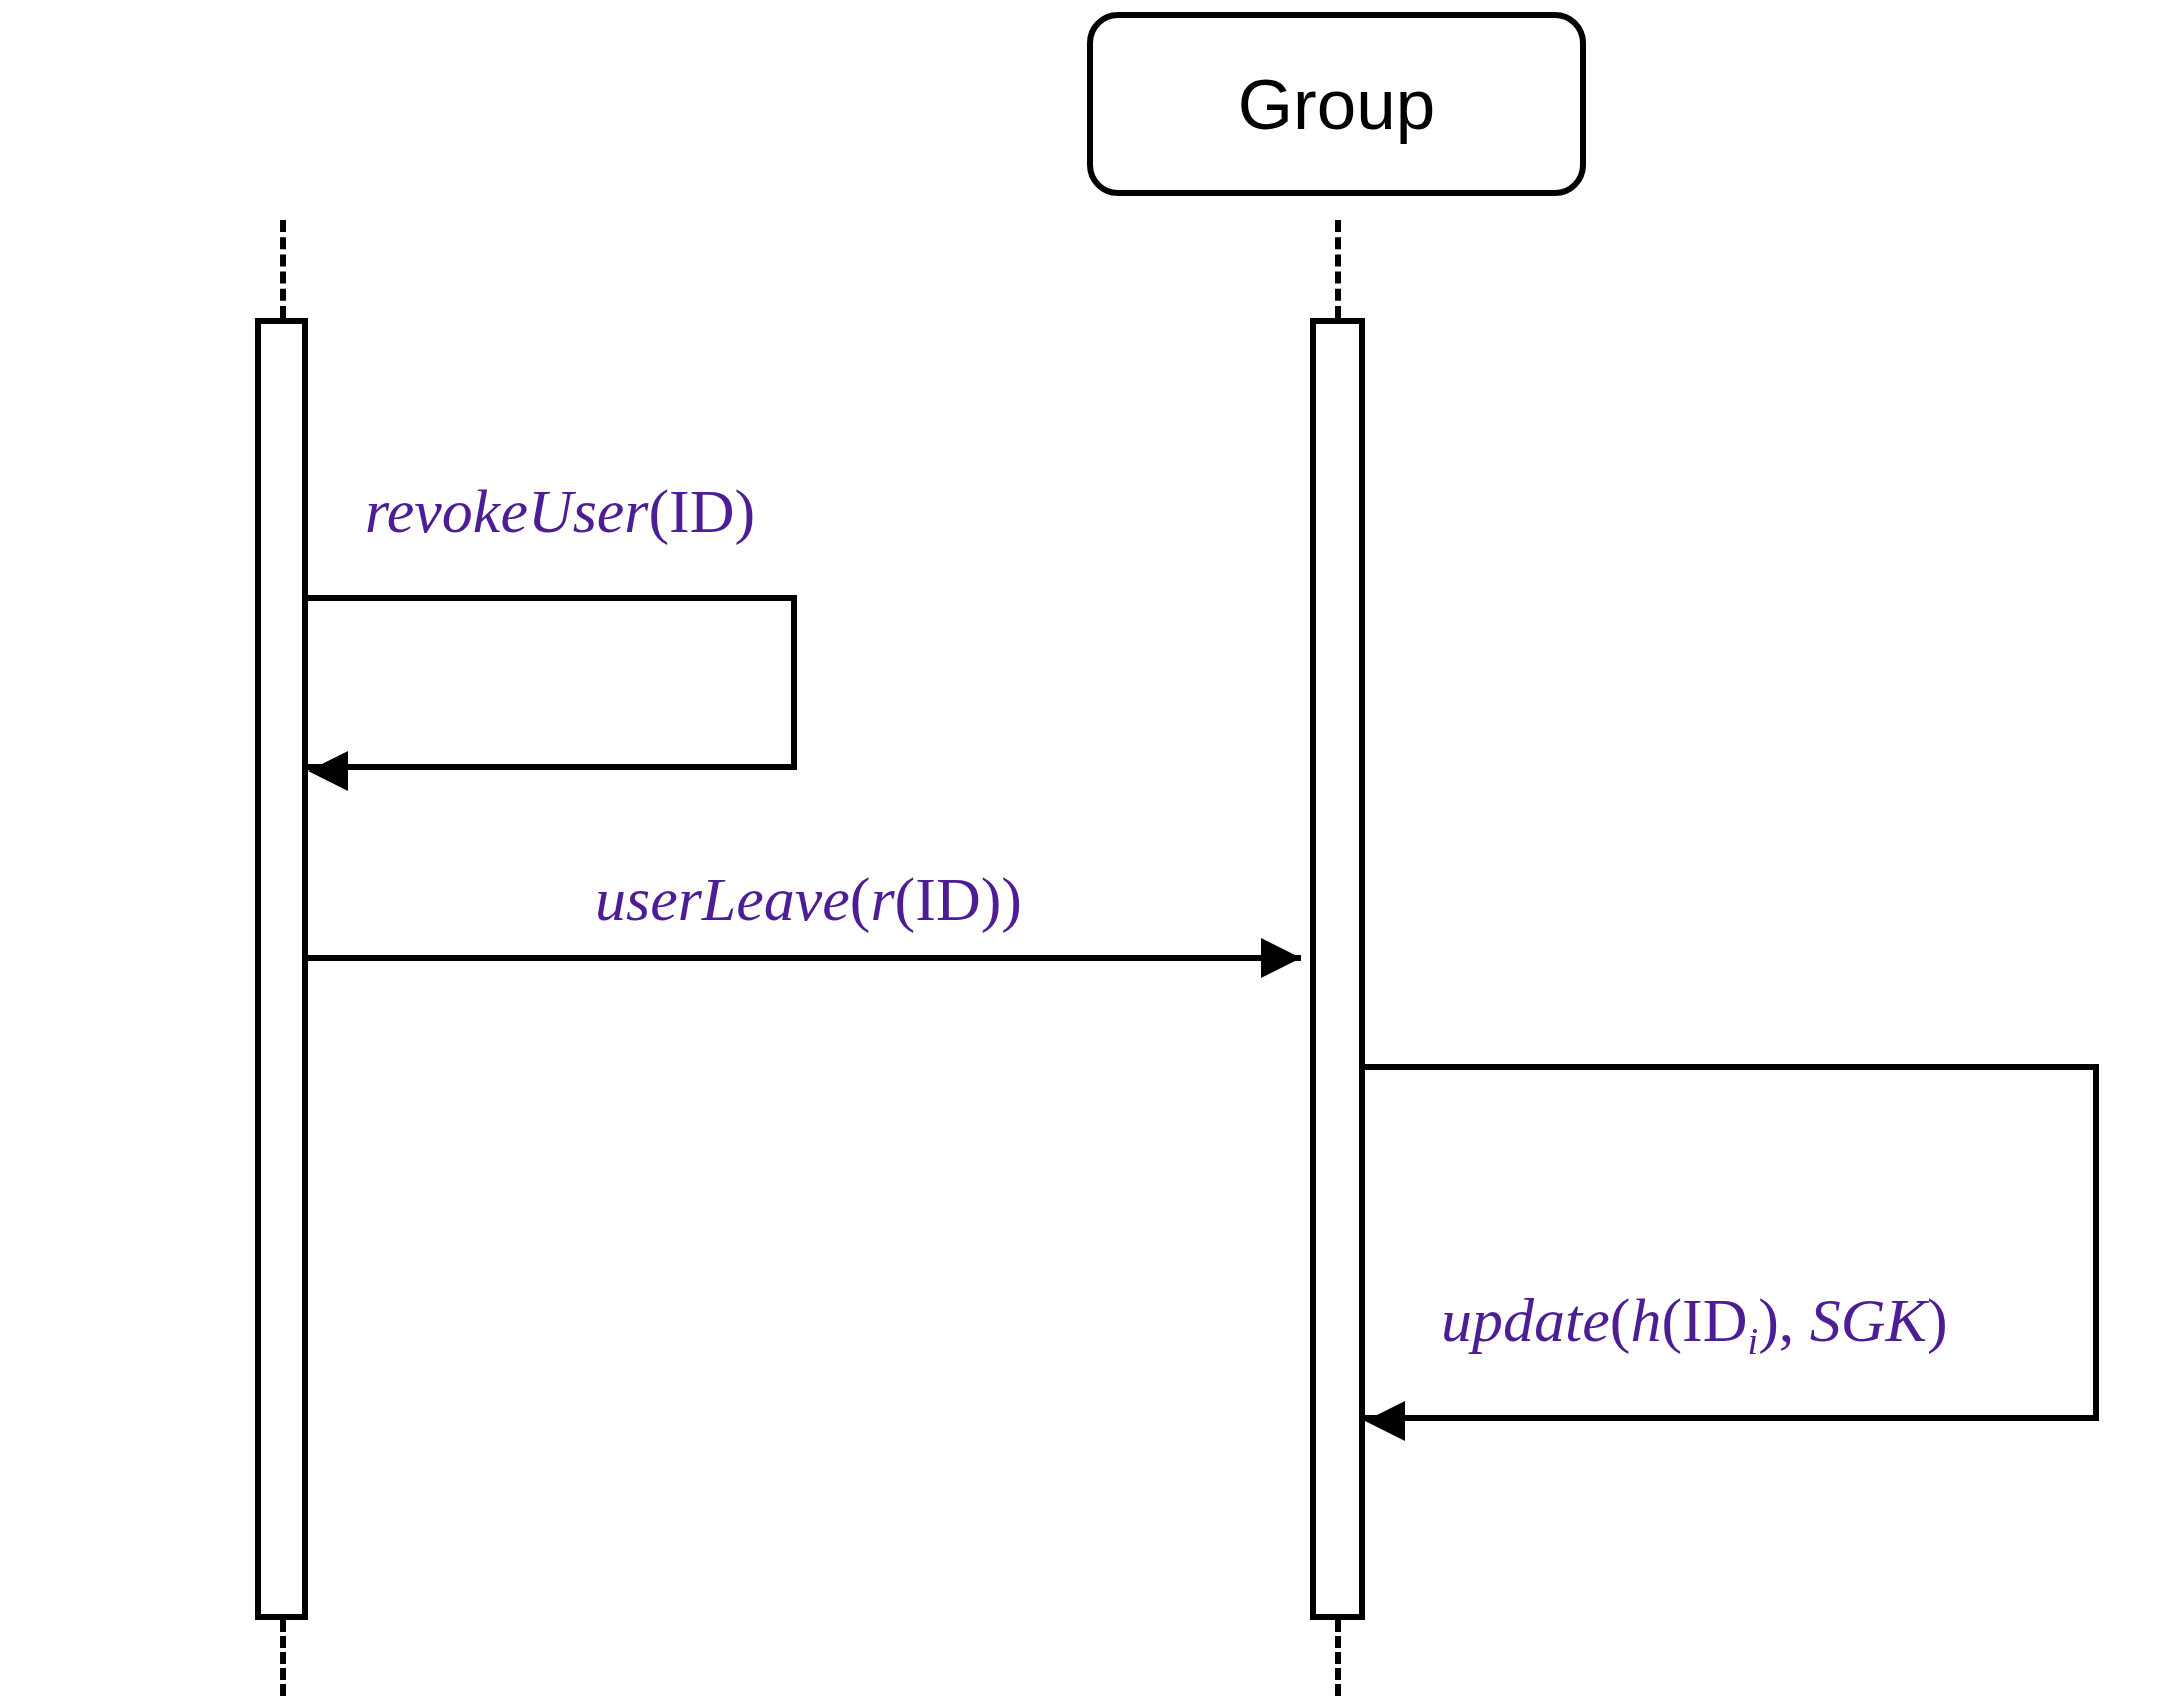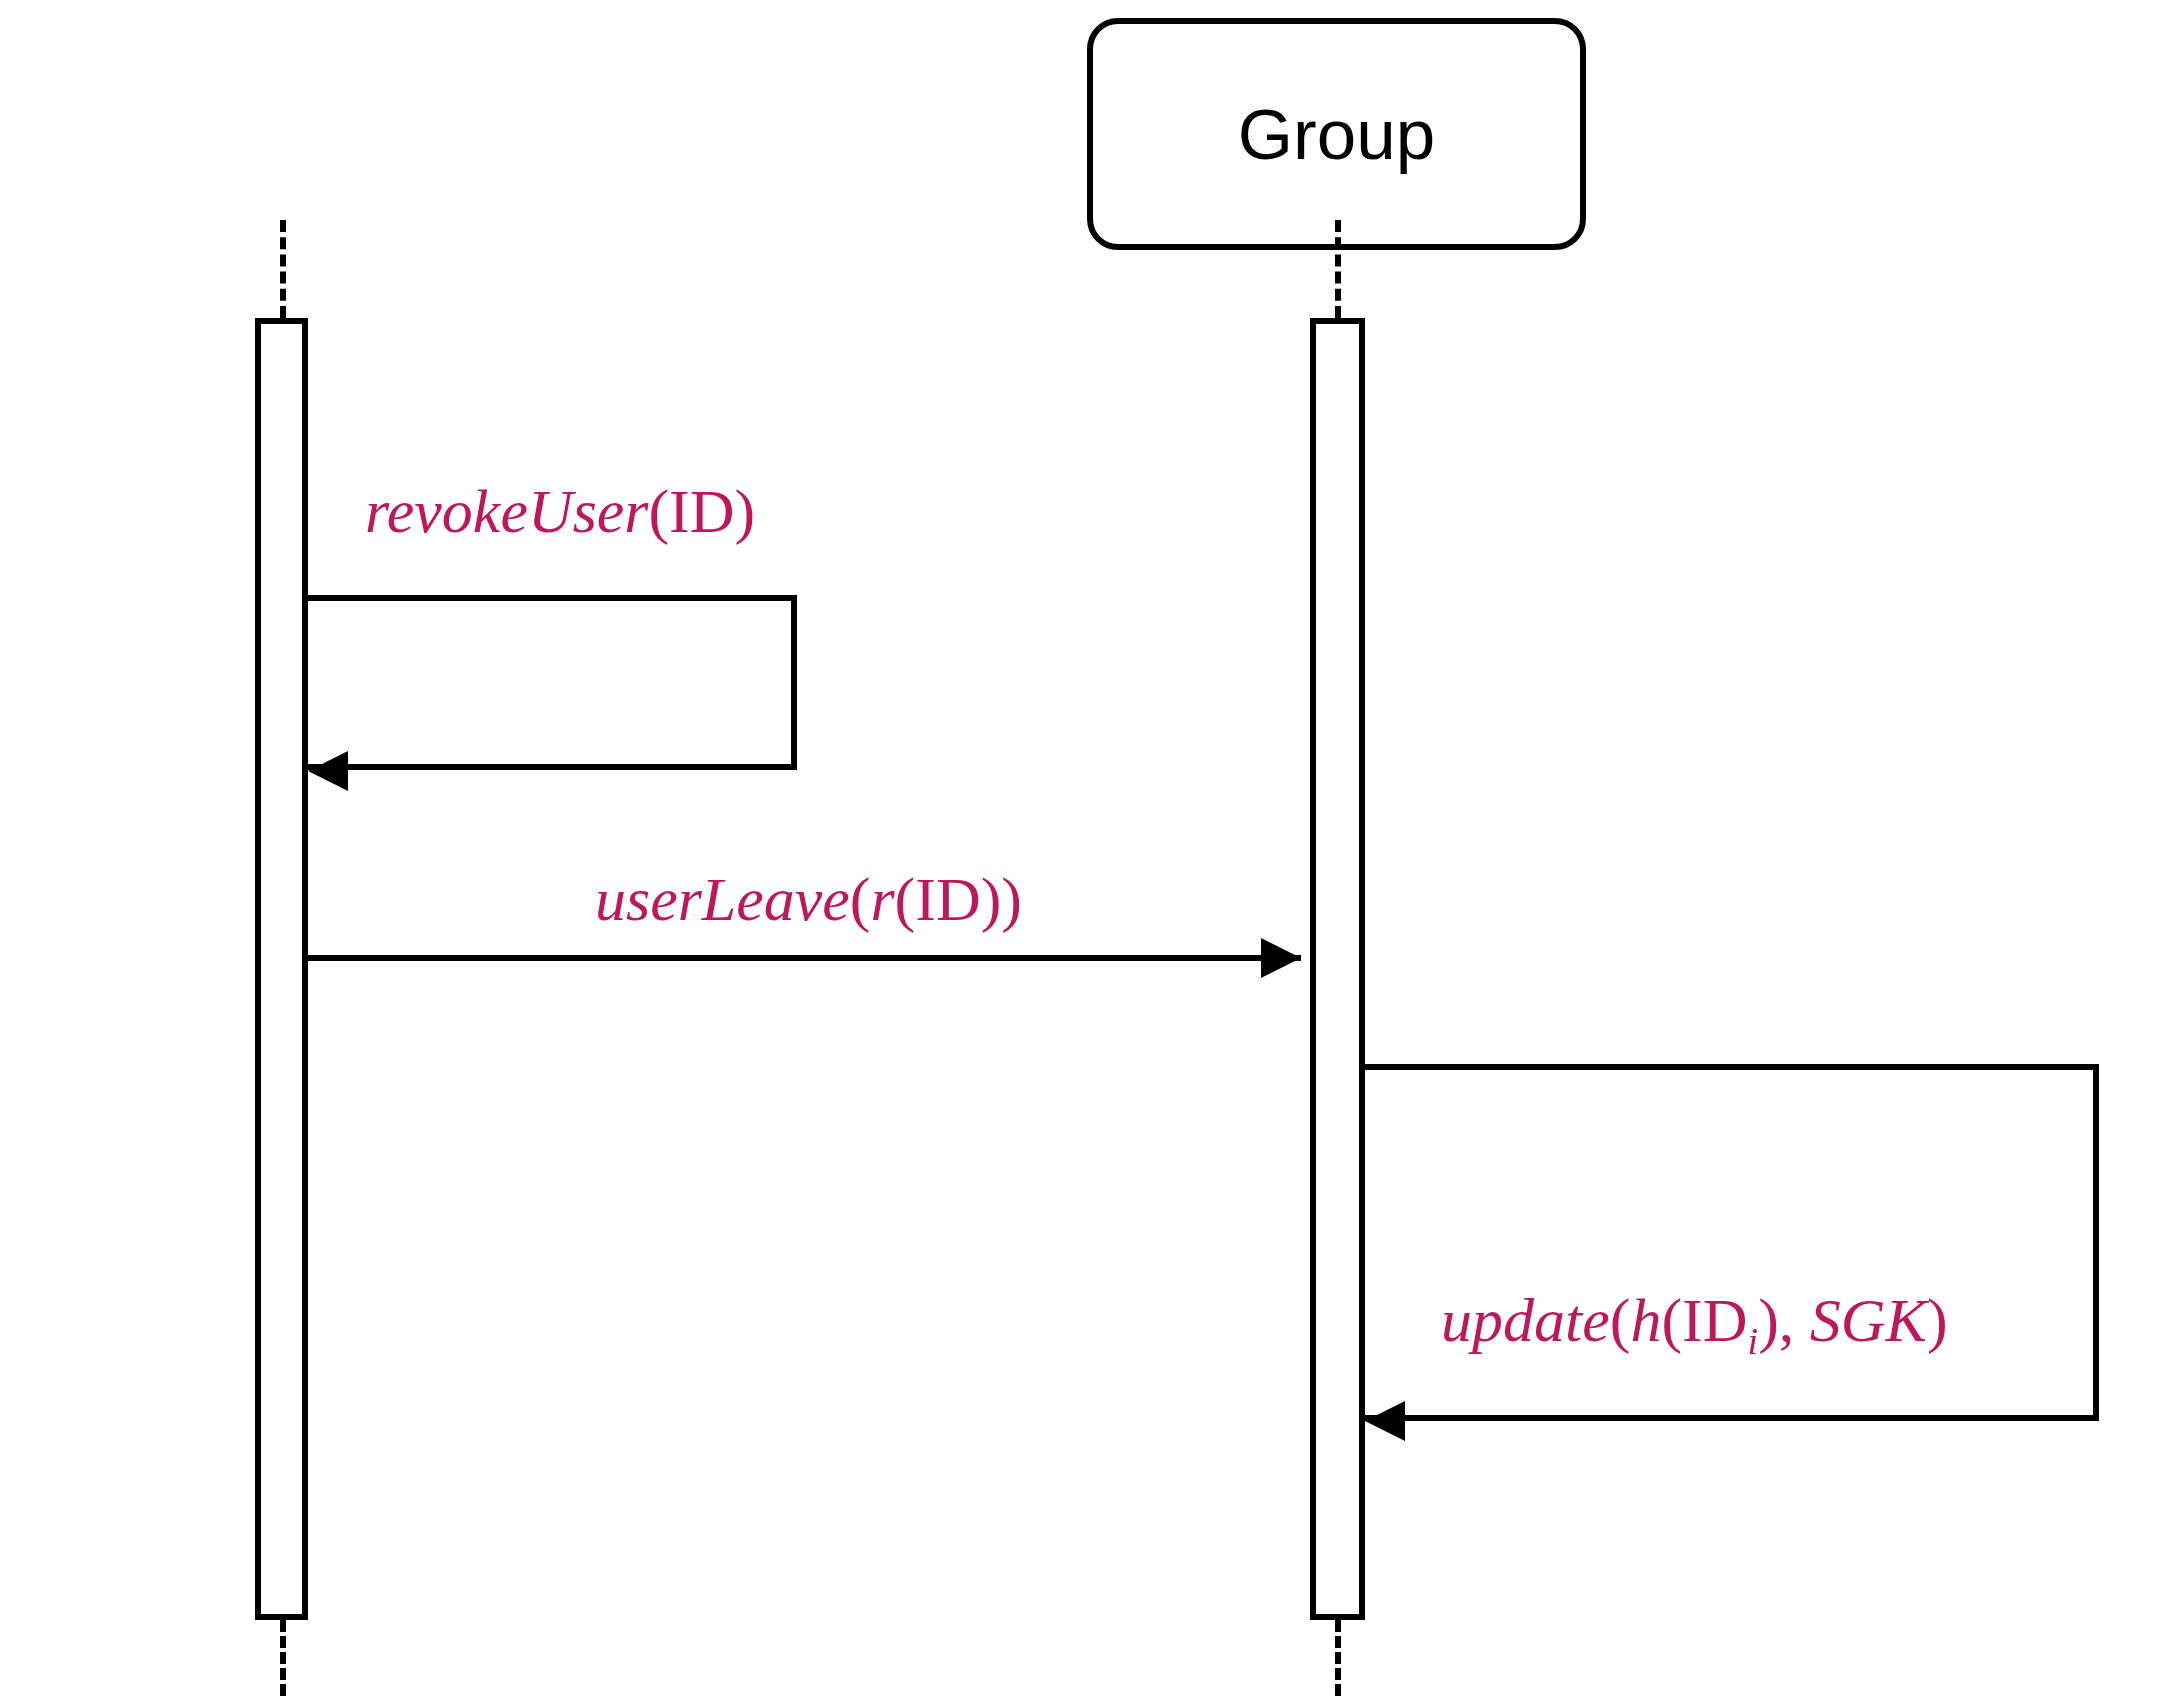--- a/index.html
+++ b/index.html
@@ -84,21 +84,21 @@
     background: transparent;
   }
 
   
   .msg-label {
     position: absolute;
     font-family: "Liberation Serif", "DejaVu Serif", serif;
     font-style: italic;
     font-size: 62px;
     line-height: 1;
-    color: #be185d;
+    color: #4c1d95;
     white-space: nowrap;
   }
   .msg-label .rm {
     font-style: normal;
   }
   .msg-label .sub {
     font-style: italic;
     font-size: 0.62em;
     vertical-align: sub;
   }
@@ -108,21 +108,21 @@
 
 <div id="canvas">
 
 
   <div class="lifeline" style="left:280px; top:220px; height:98px;"></div>
 
   <div class="lifeline" style="left:280px; top:1620px; height:76px;"></div>
 
   <div class="activation" style="left:255px; top:318px; width:53px; height:1302px;"></div>
 
-  <div class="participant-box" style="left:1087px; top:18px; width:499px; height:232px;">
+  <div class="participant-box" style="left:1087px; top:12px; width:499px; height:184px;">
     <span class="participant-label">Group</span>
   </div>
 
   <div class="lifeline" style="left:1335px; top:220px; height:98px;"></div>
 
   <div class="lifeline" style="left:1335px; top:1620px; height:76px;"></div>
 
   <div class="activation" style="left:1310px; top:318px; width:55px; height:1302px;"></div>
 
   <div class="msg-label" style="left:365px; top:480px;">

